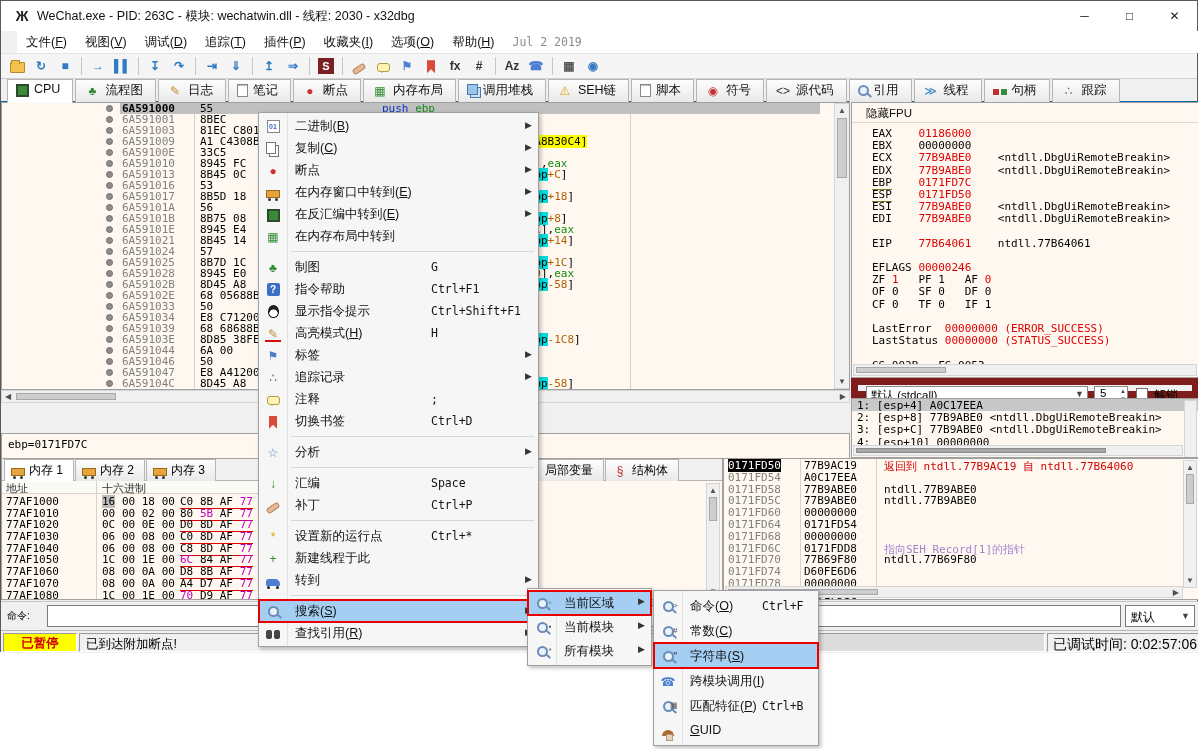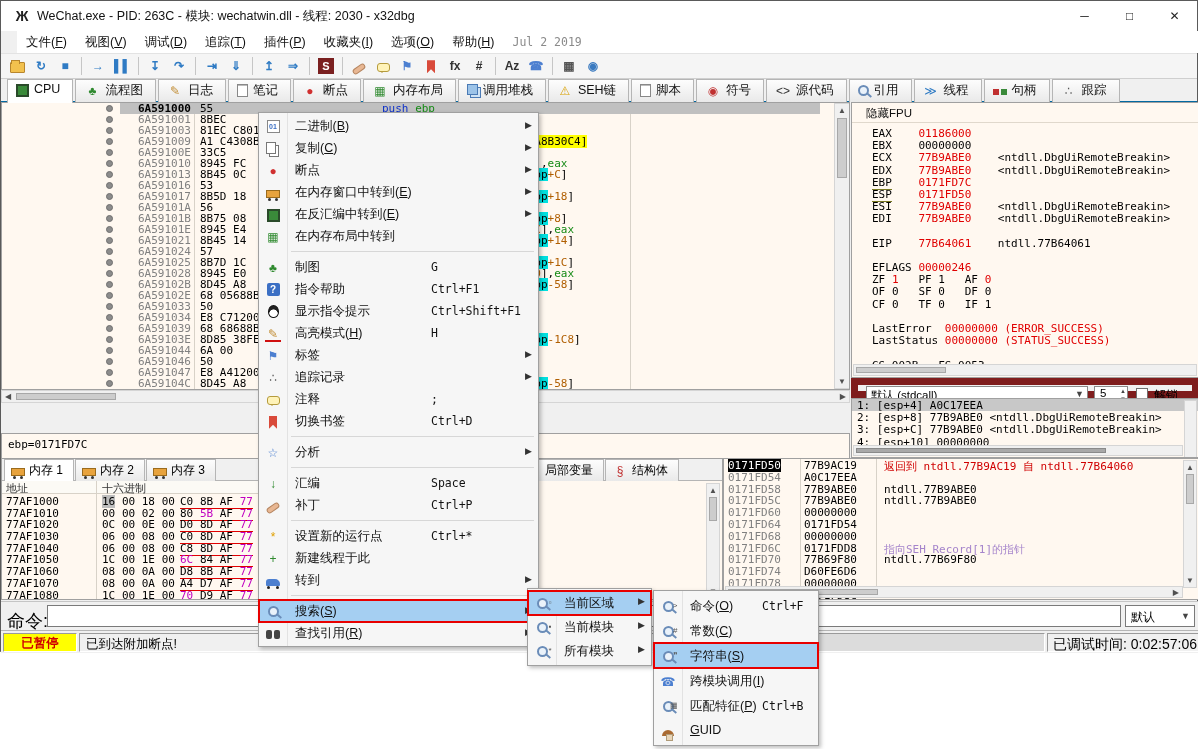--- a/index.html
+++ b/index.html
@@ -63,21 +63,21 @@
   .ic-cubes::after { content:""; position:absolute; right:0; top:2px; width:6px; height:6px; background:#3A8A3A; }
   .u-red { border-bottom:2px solid #D01010; }
 
   
   .panel { position:absolute; background:#FFF8F0; border:1px solid #a0a0a0; }
   #disasm { left:0; top:101px; width:849px; height:288px; overflow:hidden; }
   .dcol-line { position:absolute; top:0; bottom:0; width:1px; background:#d8d2c8; }
   .drow { position:relative; height:11px; font-size:11px; line-height:11px; white-space:pre; }
   .drow .selbg { position:absolute; left:118px; width:700px; top:0; height:11px; background:#C0C0C0; }
   .drow .dot { position:absolute; left:104px; top:2px; width:7px; height:7px; border-radius:50%; background:#8C8C8C; border:1px solid #6E6E6E; }
-  .drow .daddr { position:absolute; left:120px; color:#808080;margin-left:16px; }
+  .drow .daddr { position:absolute; left:120px; color:#808080; }
   .drow.sel .daddr { color:#000; font-weight:bold; }
   .drow .dbytes { position:absolute; left:198px; color:#000; }
   .drow .dasm { position:absolute; left:380px; color:#000; }
   .tok-m { color:#1032C8; } .tok-r { color:#158A15; } .tok-o { color:#B05E00; } .tok-t { color:#000; }
   .tok-y { background:#FFFF00; color:#000; } .tok-c { background:#00E0E0; color:#000; }
 
   #infobar { left:0; top:402px; width:849px; height:55px;margin-top:30px; }
   #infobar div { position:absolute; left:6px; font-size:11px; }
 
   #regpanel { left:850px; top:101px; width:348px; height:276px; overflow:hidden; }
@@ -129,21 +129,21 @@
 
   
   .sb { position:absolute; background:#F0F0F0; border:1px solid #d5d5d5; }
   .sb .ar { position:absolute; color:#505050; font-size:8px; text-align:center; width:100%; }
   .sb .arh { position:absolute; color:#505050; font-size:8px; }
   .thumb { position:absolute; background:#CDCDCD; border:1px solid #a8a8a8; }
   .thumb.dark { background:#A8A8A8; border-color:#8a8a8a; }
 
   
   #cmdbar { position:absolute; left:0; top:600px; width:1198px; height:29px; background:#f0f0f0; border-top:1px solid #c5c5c5; }
-  #cmd-label { position:absolute; left:6px; top:7px; font-size:18px; }
+  #cmd-label { position:absolute; left:6px; top:7px; font-size:10px; }
   #cmd-input { position:absolute; left:46px; top:3px; width:1074px; height:22px; background:#fff; border:1px solid #7a7a7a; }
   #cmd-combo { position:absolute; left:1124px; top:3px; width:70px; height:22px; background:#fff; border:1px solid #7a7a7a; font-size:12px; padding:3px 5px; }
   #cmd-combo .arr { position:absolute; right:4px; top:5px; font-size:9px; color:#444; }
 
   #statusbar { position:absolute; left:0; top:629px; width:1198px; height:23px; background:#f0f0f0; border-top:1px solid #b5b5b5; }
   .sunken { border:1px solid; border-color:#9a9a9a #ffffff #ffffff #9a9a9a; }
   #st-badge { position:absolute; left:2px; top:2px; width:74px; height:19px; background:#FFFF00; color:#D00000; font-weight:bold; font-size:12.5px; text-align:center; line-height:18px; }
   #st-msg { position:absolute; left:78px; top:2px; width:582px; height:19px; font-size:12.5px; padding:2px 6px; }
   #st-gray { position:absolute; left:662px; top:2px; width:382px; height:19px; background:#DCDCDC; }
   #st-time { position:absolute; left:1046px; top:2px; width:172px; height:19px; font-size:14px; padding:2px 5px; white-space:pre; }

